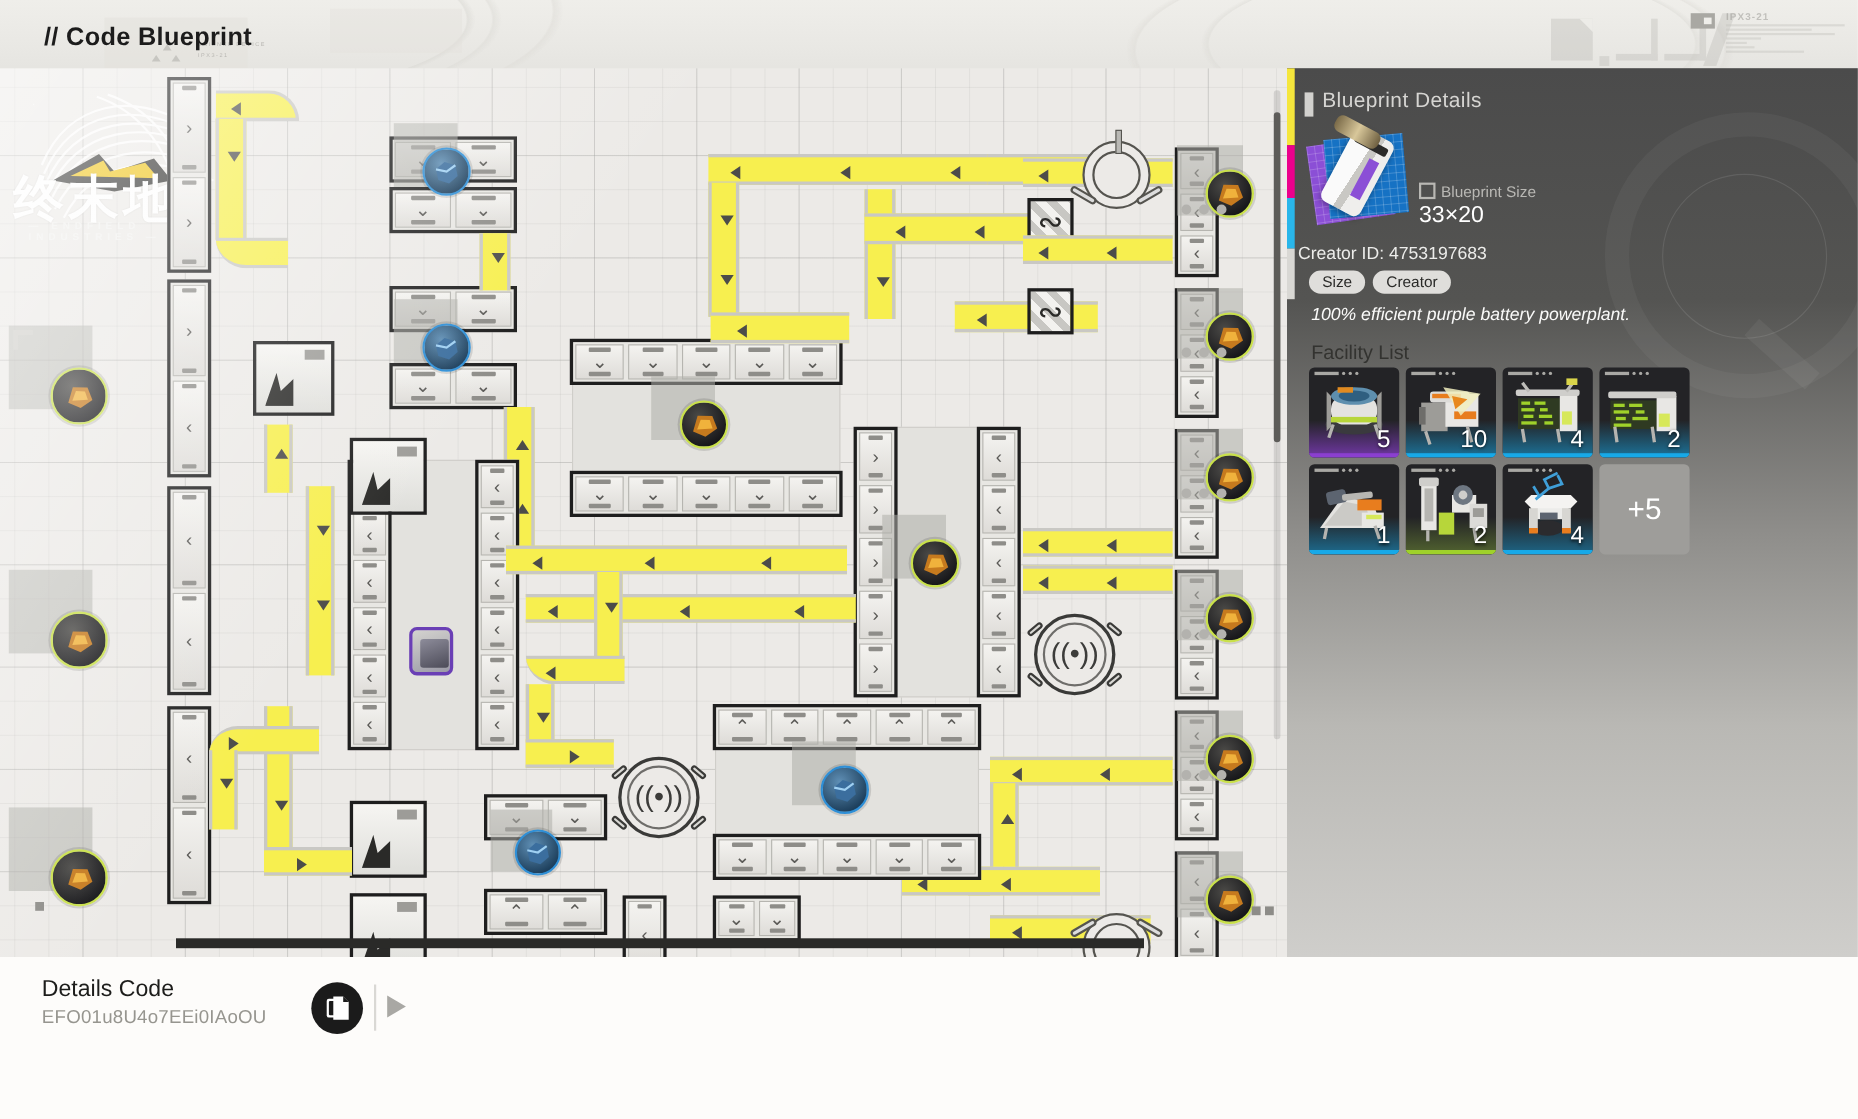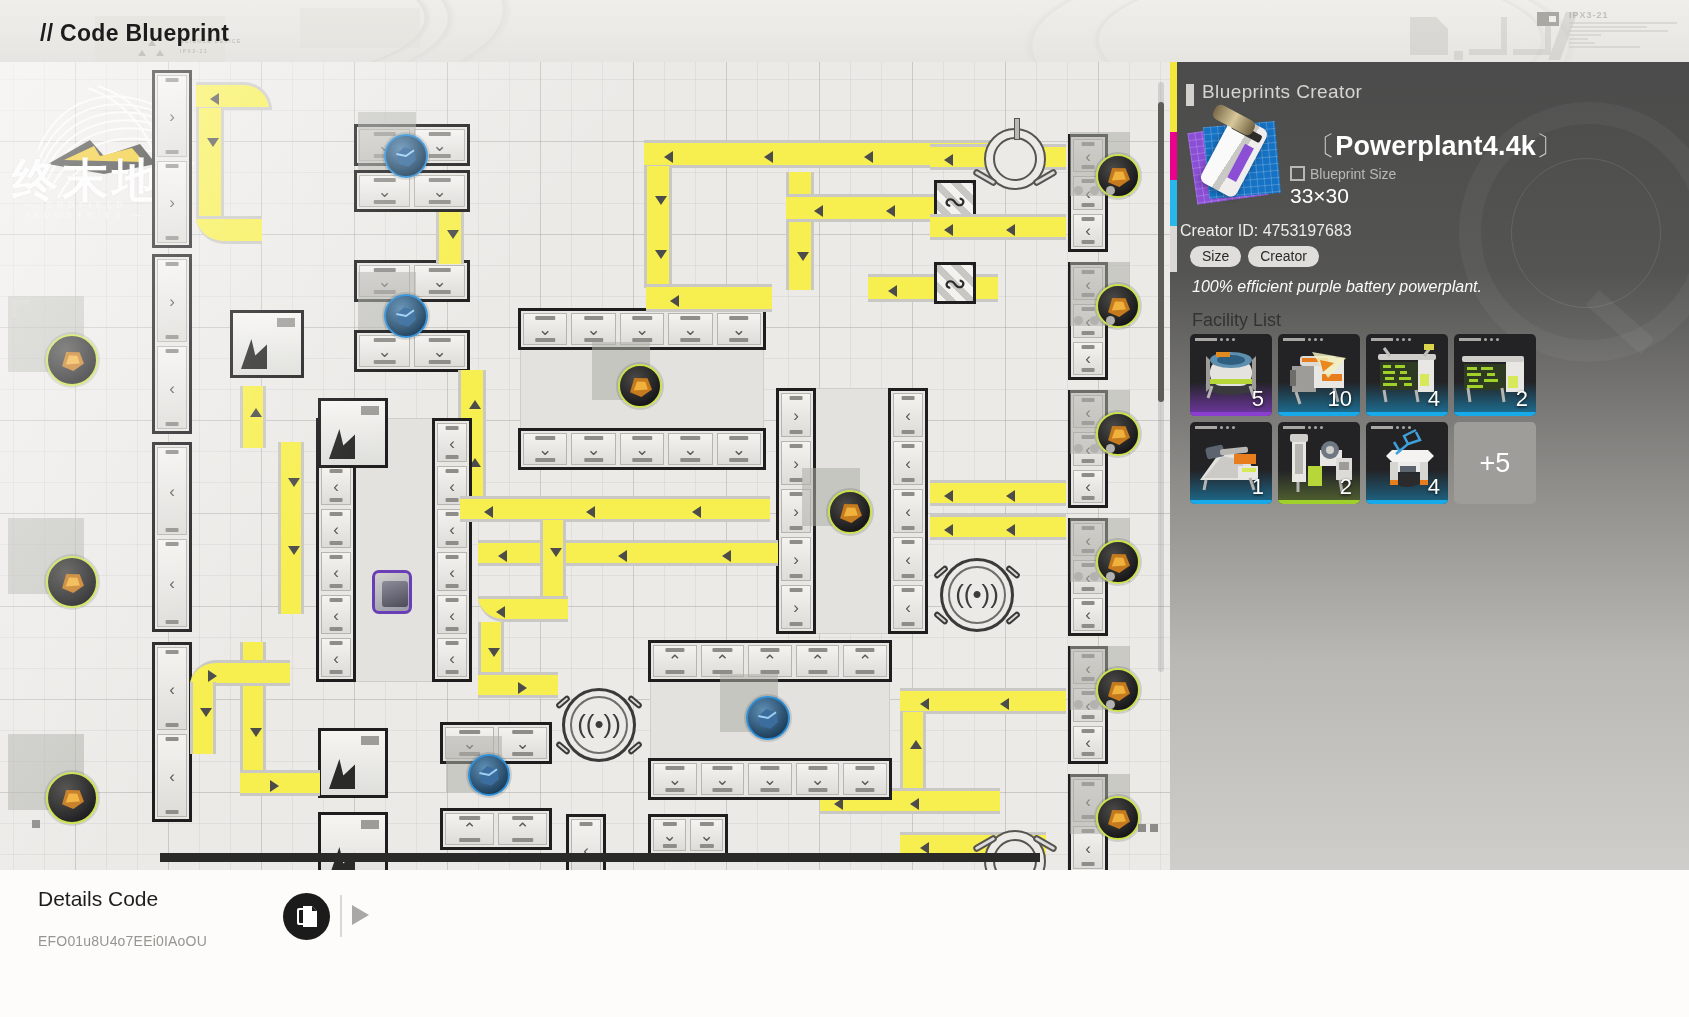--- a/index.html
+++ b/index.html
@@ -214,21 +214,21 @@
     font-weight:400; text-shadow:0 1px 3px rgba(0,0,0,.8);}
   .fac-bar{ position:absolute; left:0; right:0; bottom:0; height:4px; }
   .fac-glow{ position:absolute; left:0; right:0; bottom:0; height:34px; }
   .fac.more{ background:#9e9d9a; display:flex; align-items:center; justify-content:center;}
   .fac.more span{ font-size:27px; color:#fff; }
 
   
   .footer{ position:absolute; left:0; top:870px; width:1689px; height:147px;
     background:#fdfcfa; }
   .sc-lbl{ position:absolute; left:38px; top:17px; font-size:21px; color:#1d1d1b; }
-  .sc-val{ position:absolute; left:38px; top:63px; font-size:14px; color:#96958f;
+  .sc-val{ position:absolute; left:38px; top:45px; font-size:17px; color:#96958f;
     letter-spacing:.2px;text-align:right;}
   .copy-btn{ position:absolute; left:283px; top:23px; width:47px;height:47px;
     border-radius:50%; background:#1b1b1b; }
   .copy-ic{ position:absolute; left:50%;top:50%;transform:translate(-50%,-50%);
     width:22px;height:24px; }
   .divider{ position:absolute; left:340px; top:25px; width:2px; height:42px; background:#d9d8d4;}
   .play-btn{ position:absolute; left:352px; top:35px; width:0;height:0;
     border-top:10px solid transparent; border-bottom:10px solid transparent;
     border-left:17px solid #a9a8a4;}
 
@@ -976,34 +976,33 @@
     <div class="panel-qtail"></div>
 
     <div class="cmy">
       <i style="height:70px;background:#f5e63c"></i>
       <i style="height:48px;background:#ec008c"></i>
       <i style="height:46px;background:#29b6ea"></i>
       <i style="height:46px;background:#d9d8d4"></i>
     </div>
 
     <div class="panel-marker"></div>
-    <div class="panel-title">Blueprints Creator</div>
+    <div class="panel-title">Blueprint Details</div>
 
     <div class="bp-thumb">
       <div class="bp-card a"></div>
       <div class="bp-card b"></div>
       <div class="bp-can"></div>
       <div class="bp-cap"></div>
     </div>
 
-    <div class="bp-name"><span class="brk">〔</span><span>Powerplant4.4k</span><span class="brk">〕</span></div>
 
     <div class="bp-sz-icn"></div>
     <div class="bp-sz-lbl">Blueprint Size</div>
-    <div class="bp-sz-val">33×30</div>
+    <div class="bp-sz-val">33×20</div>
 
     <div class="creator">
       <span>Creator ID:</span>
       <span>4753197683</span>
     </div>
 
     <div class="tags">
       <span class="tag">Size</span>
       <span class="tag">Creator</span>
     </div>

